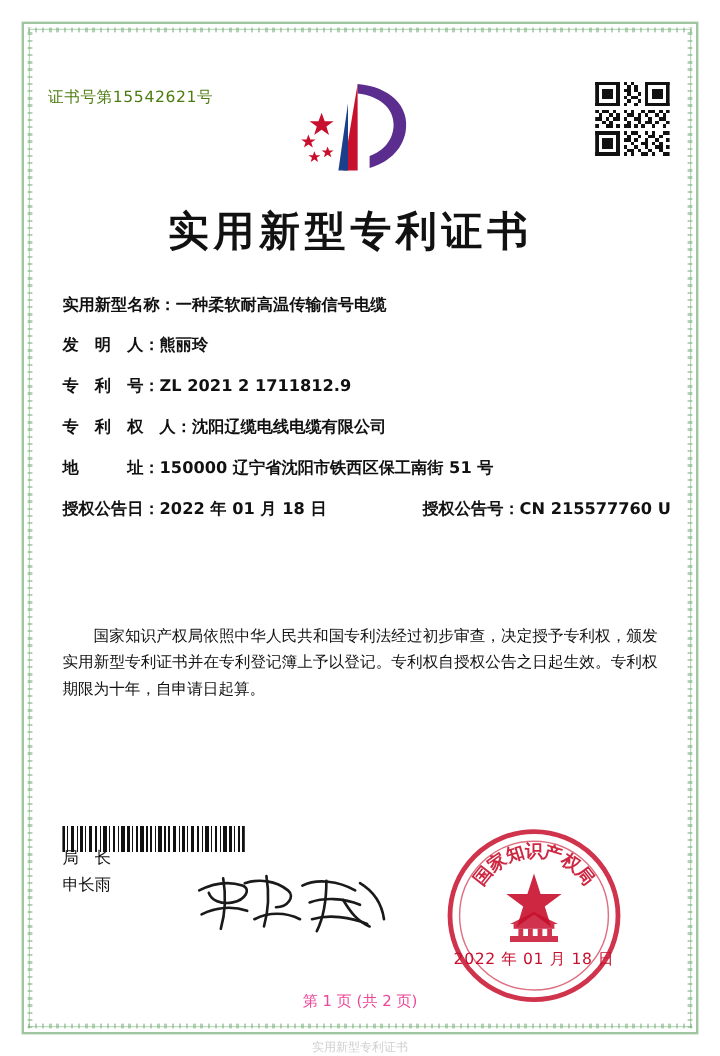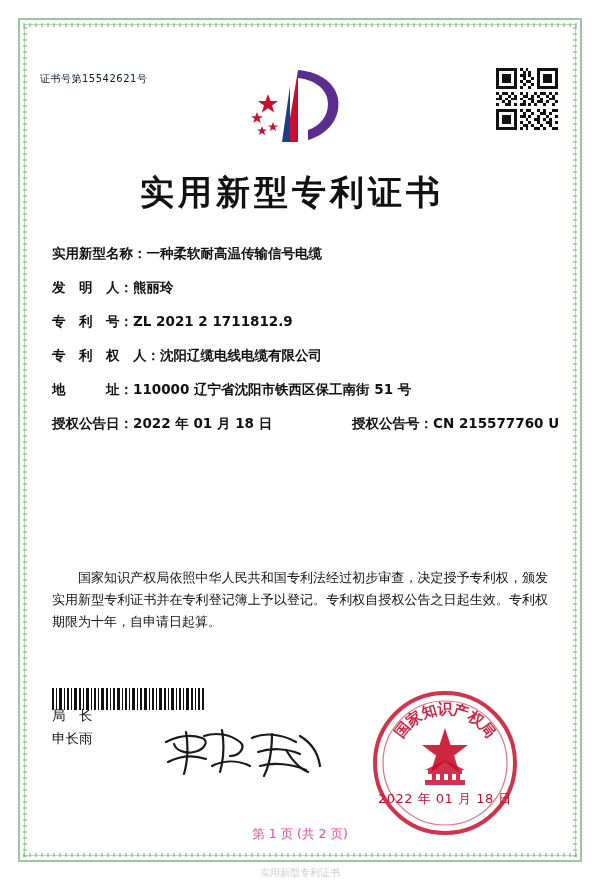--- a/index.html
+++ b/index.html
@@ -54,22 +54,22 @@
 
   .content {
     position: absolute;
     left: 0; top: 0; right: 0; bottom: 0;
   }
 
   .cert-no {
     position: absolute;
     left: 40px;
     top: 72px;
-    font-size: 10px;
-    color: #0f172a;
+    font-size: 13px;
+    color: #4d7c0f;
     letter-spacing: 0.5px;
     font-family: "DejaVu Sans", "Liberation Sans", sans-serif;
   }
 
   
   .qr {
     position: absolute;
     right: 42px;
     top: 68px;
     width: 62px;
@@ -129,21 +129,20 @@
 
   .paras {
     position: absolute;
     left: 52px;
     right: 52px;
     top: 520px;
     font-size: 13px;
     line-height: 22px;
     color: #111;
     text-align: justify;
-    margin-top: 47px;
   }
   .para {
     text-indent: 26px;
     margin-bottom: 2px;
   }
 
   
   .barcode {
     position: absolute;
     left: 52px;
@@ -346,21 +345,21 @@
       <div class="field-row">
         <span class="field-label">发　明　人：</span><span class="field-value">熊丽玲</span>
       </div>
       <div class="field-row">
         <span class="field-label">专　利　号：</span><span class="field-value">ZL 2021 2 1711812.9</span>
       </div>
       <div class="field-row">
         <span class="field-label">专　利　权　人：</span><span class="field-value">沈阳辽缆电线电缆有限公司</span>
       </div>
       <div class="field-row">
-        <span class="field-label">地　　　址：</span><span class="field-value">110000 辽宁省沈阳市铁西区保工南街 51 号</span>
+        <span class="field-label">地　　　址：</span><span class="field-value">150000 辽宁省沈阳市铁西区保工南街 51 号</span>
       </div>
       <div class="field-row">
         <span class="field-label">授权公告日：</span><span class="field-value">2022 年 01 月 18 日</span>
         <span class="inline-right"><span class="field-label">授权公告号：</span><span class="field-value">CN 215577760 U</span></span>
       </div>
     </div>
 
     <div class="paras">
       <div class="para">国家知识产权局依照中华人民共和国专利法经过初步审查，决定授予专利权，颁发实用新型专利证书并在专利登记簿上予以登记。专利权自授权公告之日起生效。专利权期限为十年，自申请日起算。</div>
     </div>

